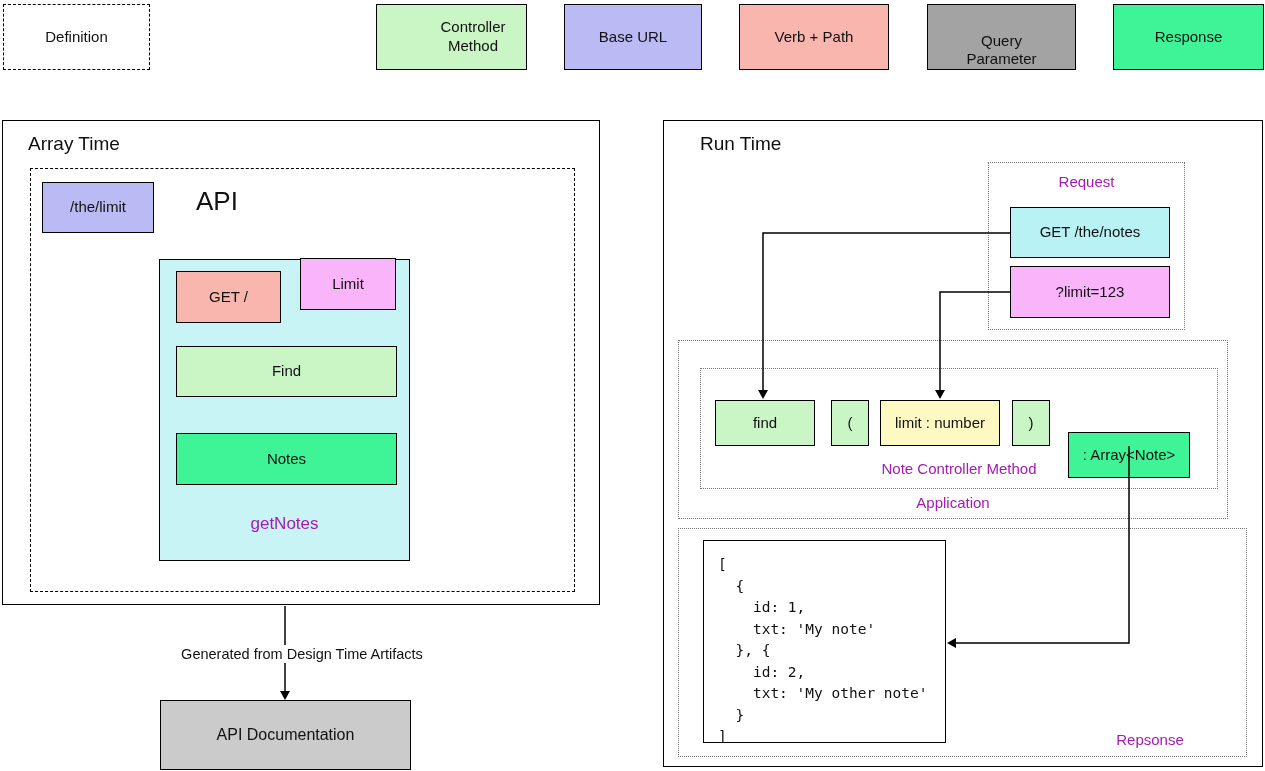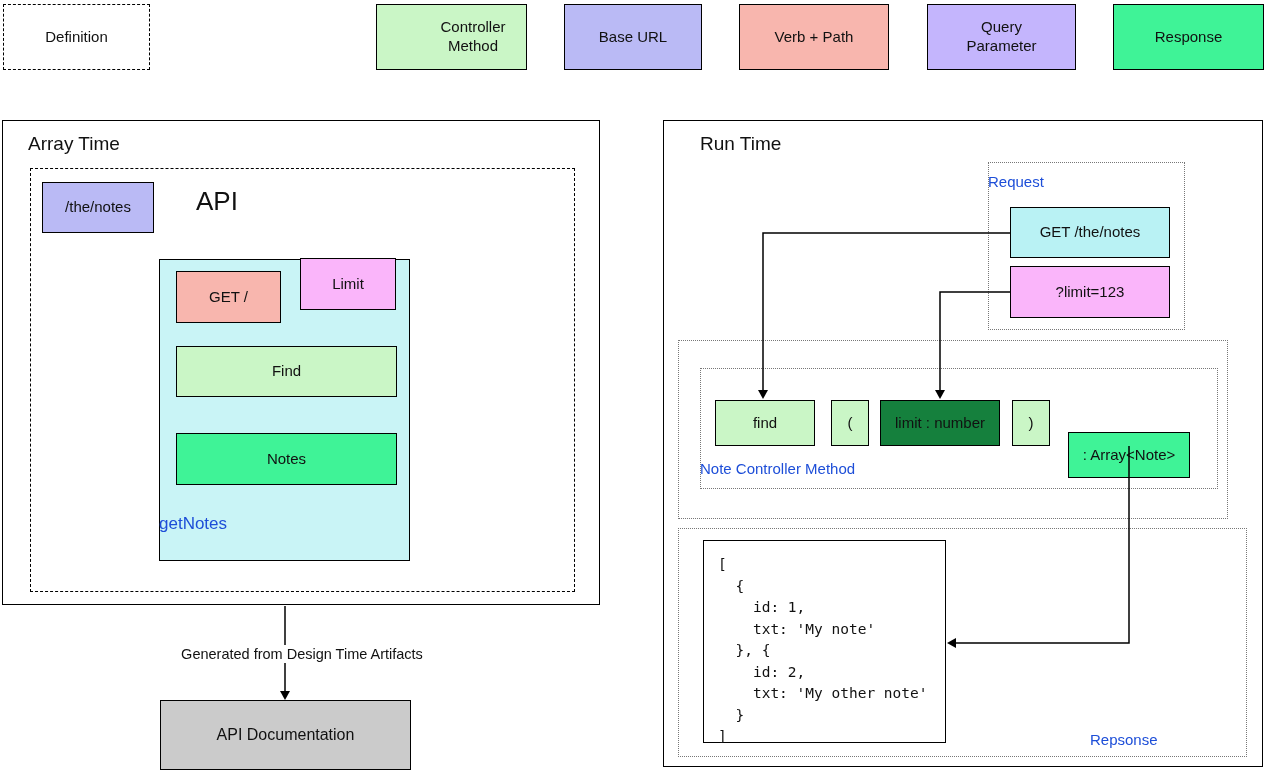--- a/index.html
+++ b/index.html
@@ -11,21 +11,21 @@
   .box{
     position:absolute;box-sizing:border-box;border:1px solid #000;
     display:flex;align-items:center;justify-content:center;text-align:center;
     font-size:15px;line-height:1.25;
   }
   .legend-box{border-width:1.5px;}
   .dashed{border:1.5px dashed #000;background:#fff;}
   .outer{border:1.5px solid #000;background:#fff;}
   .dotted{border:1px dotted #777;background:transparent;}
   .region-title{position:absolute;font-size:19px;color:#111;}
-  .small-label{position:absolute;font-size:15px;color:#1d4ed8;text-align:left;}
+  .small-label{position:absolute;font-size:15px;color:#a21caf;text-align:center;}
   .api-label{position:absolute;font-size:26px;color:#111;}
   .wrap2{white-space:pre-line;}
   .code-box{
     position:absolute;box-sizing:border-box;border:1.5px solid #000;background:#fff;
   }
   .code-box pre{
     margin:0;padding:13px 10px 0 14px;
     font-family:"DejaVu Sans Mono",monospace;font-size:14.5px;line-height:21.5px;color:#111;
   }
   .doc-box{font-size:16px;}
@@ -45,36 +45,36 @@
   </div>
   <div class="box legend-box" style="left:376px;top:4px;width:151px;height:66px;background:#caf6c6;padding-left:43px;">
     <span>Controller Method</span>
   </div>
   <div class="box legend-box" style="left:564px;top:4px;width:138px;height:66px;background:#babaf5;">
     <span>Base URL</span>
   </div>
   <div class="box legend-box" style="left:739px;top:4px;width:150px;height:66px;background:#f8b6ae;">
     <span>Verb + Path</span>
   </div>
-  <div class="box legend-box" style="left:927px;top:4px;width:149px;height:66px;background:#c4b5fd;">
+  <div class="box legend-box" style="left:927px;top:4px;width:149px;height:66px;background:#a3a3a3;align-items:flex-end;">
     <span class="wrap2">Query
 Parameter</span>
   </div>
   <div class="box legend-box" style="left:1113px;top:4px;width:151px;height:66px;background:#3ff397;">
     <span>Response</span>
   </div>
 
   <div class="abs outer" style="left:2px;top:120px;width:598px;height:485px;"></div>
   <div class="region-title" style="left:28px;top:133px;">Array Time</div>
 
   <div class="abs" style="left:30px;top:168px;width:545px;height:424px;border:1px dashed #000;"></div>
   <div class="api-label" style="left:196px;top:186px;">API</div>
 
   <div class="box" style="left:42px;top:182px;width:112px;height:51px;background:#babaf5;">
-    <span>/the/notes</span>
+    <span>/the/limit</span>
   </div>
 
   <div class="abs" style="left:159px;top:259px;width:251px;height:302px;border:1px solid #000;background:#c9f4f6;"></div>
   <div class="box" style="left:176px;top:271px;width:105px;height:52px;background:#f8b6ae;">
     <span>GET /</span>
   </div>
   <div class="box" style="left:300px;top:258px;width:96px;height:52px;background:#fab5fa;">
     <span>Limit</span>
   </div>
   <div class="box" style="left:176px;top:346px;width:221px;height:51px;background:#caf6c6;">
@@ -96,31 +96,32 @@
   <div class="abs dotted" style="left:988px;top:162px;width:197px;height:168px;"></div>
   <div class="small-label" style="left:988px;top:173px;width:197px;">Request</div>
   <div class="box" style="left:1010px;top:207px;width:160px;height:51px;background:#b9f2f4;">
     <span>GET /the/notes</span>
   </div>
   <div class="box" style="left:1010px;top:266px;width:160px;height:52px;background:#fab5fa;">
     <span>?limit=123</span>
   </div>
 
   <div class="abs dotted" style="left:678px;top:340px;width:550px;height:179px;"></div>
+  <div class="small-label" style="left:678px;top:494px;width:550px;">Application</div>
 
   <div class="abs dotted" style="left:700px;top:368px;width:518px;height:121px;"></div>
   <div class="small-label" style="left:700px;top:460px;width:518px;">Note Controller Method</div>
 
   <div class="box" style="left:715px;top:400px;width:100px;height:46px;background:#caf6c6;">
     <span>find</span>
   </div>
   <div class="box" style="left:831px;top:400px;width:38px;height:46px;background:#caf6c6;">
     <span>(</span>
   </div>
-  <div class="box" style="left:880px;top:400px;width:120px;height:46px;background:#15803d;">
+  <div class="box" style="left:880px;top:400px;width:120px;height:46px;background:#fef9c3;">
     <span>limit : number</span>
   </div>
   <div class="box" style="left:1012px;top:400px;width:38px;height:46px;background:#caf6c6;">
     <span>)</span>
   </div>
   <div class="box" style="left:1068px;top:400px;width:122px;height:46px;background:#3ff397;margin-top:32px;">
     <span>: Array&lt;Note&gt;</span>
   </div>
 
   <div class="abs dotted" style="left:678px;top:528px;width:569px;height:229px;"></div>

